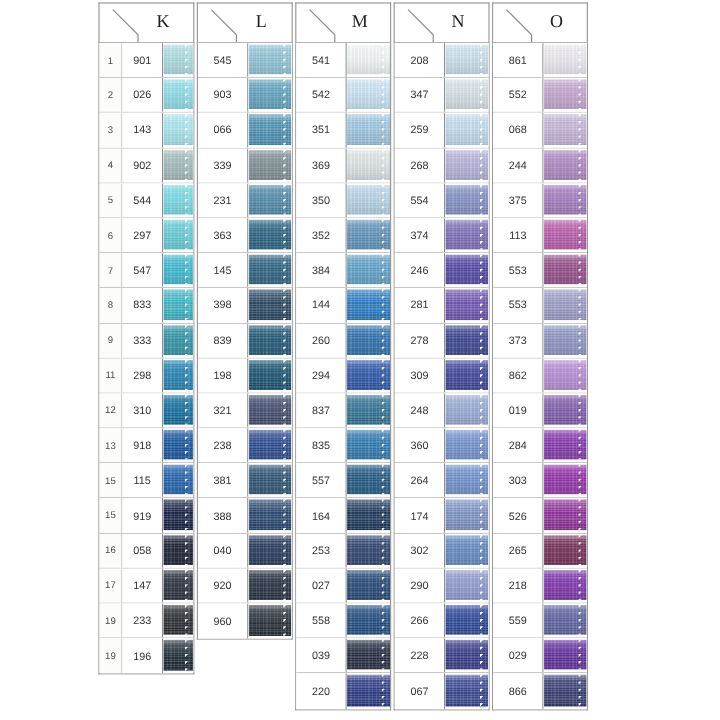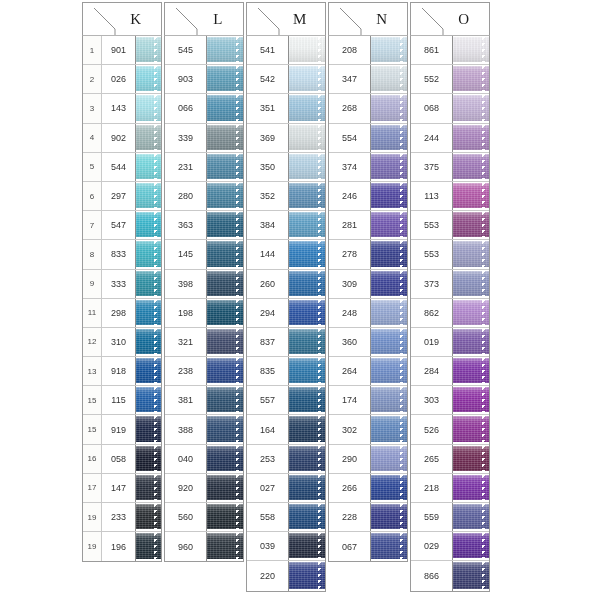--- a/index.html
+++ b/index.html
@@ -418,29 +418,20 @@
           <div class="row">
             <div class="cell-code">231</div>
             <div class="cell-swatch">
               <div class="skein" style="--c: #4d87a6;">
                 <div class="weave"></div>
                 <div class="sheen"></div>
               </div>
             </div>
           </div>
           <div class="row">
-            <div class="cell-code">280</div>
-            <div class="cell-swatch">
-              <div class="skein" style="--c: #4682a0;">
-                <div class="weave"></div>
-                <div class="sheen"></div>
-              </div>
-            </div>
-          </div>
-          <div class="row">
             <div class="cell-code">363</div>
             <div class="cell-swatch">
               <div class="skein" style="--c: #27607f;">
                 <div class="weave"></div>
                 <div class="sheen"></div>
               </div>
             </div>
           </div>
           <div class="row">
             <div class="cell-code">145</div>
@@ -454,20 +445,29 @@
           <div class="row">
             <div class="cell-code">398</div>
             <div class="cell-swatch">
               <div class="skein" style="--c: #2d4a63;">
                 <div class="weave"></div>
                 <div class="sheen"></div>
               </div>
             </div>
           </div>
           <div class="row">
+            <div class="cell-code">839</div>
+            <div class="cell-swatch">
+              <div class="skein" style="--c: #1d5573;">
+                <div class="weave"></div>
+                <div class="sheen"></div>
+              </div>
+            </div>
+          </div>
+          <div class="row">
             <div class="cell-code">198</div>
             <div class="cell-swatch">
               <div class="skein" style="--c: #16506d;">
                 <div class="weave"></div>
                 <div class="sheen"></div>
               </div>
             </div>
           </div>
           <div class="row">
             <div class="cell-code">321</div>
@@ -511,29 +511,20 @@
               <div class="skein" style="--c: #22355a;">
                 <div class="weave"></div>
                 <div class="sheen"></div>
               </div>
             </div>
           </div>
           <div class="row">
             <div class="cell-code">920</div>
             <div class="cell-swatch">
               <div class="skein" style="--c: #232d3e;">
-                <div class="weave"></div>
-                <div class="sheen"></div>
-              </div>
-            </div>
-          </div>
-          <div class="row">
-            <div class="cell-code">560</div>
-            <div class="cell-swatch">
-              <div class="skein" style="--c: #222b33;">
                 <div class="weave"></div>
                 <div class="sheen"></div>
               </div>
             </div>
           </div>
           <div class="row">
             <div class="cell-code">960</div>
             <div class="cell-swatch">
               <div class="skein" style="--c: #2a333c;">
                 <div class="weave"></div>
@@ -744,20 +735,29 @@
           <div class="row">
             <div class="cell-code">347</div>
             <div class="cell-swatch">
               <div class="skein" style="--c: #d3dde2;">
                 <div class="weave"></div>
                 <div class="sheen"></div>
               </div>
             </div>
           </div>
           <div class="row">
+            <div class="cell-code">259</div>
+            <div class="cell-swatch">
+              <div class="skein" style="--c: #c0d8ea;">
+                <div class="weave"></div>
+                <div class="sheen"></div>
+              </div>
+            </div>
+          </div>
+          <div class="row">
             <div class="cell-code">268</div>
             <div class="cell-swatch">
               <div class="skein" style="--c: #b0aed4;">
                 <div class="weave"></div>
                 <div class="sheen"></div>
               </div>
             </div>
           </div>
           <div class="row">
             <div class="cell-code">554</div>

